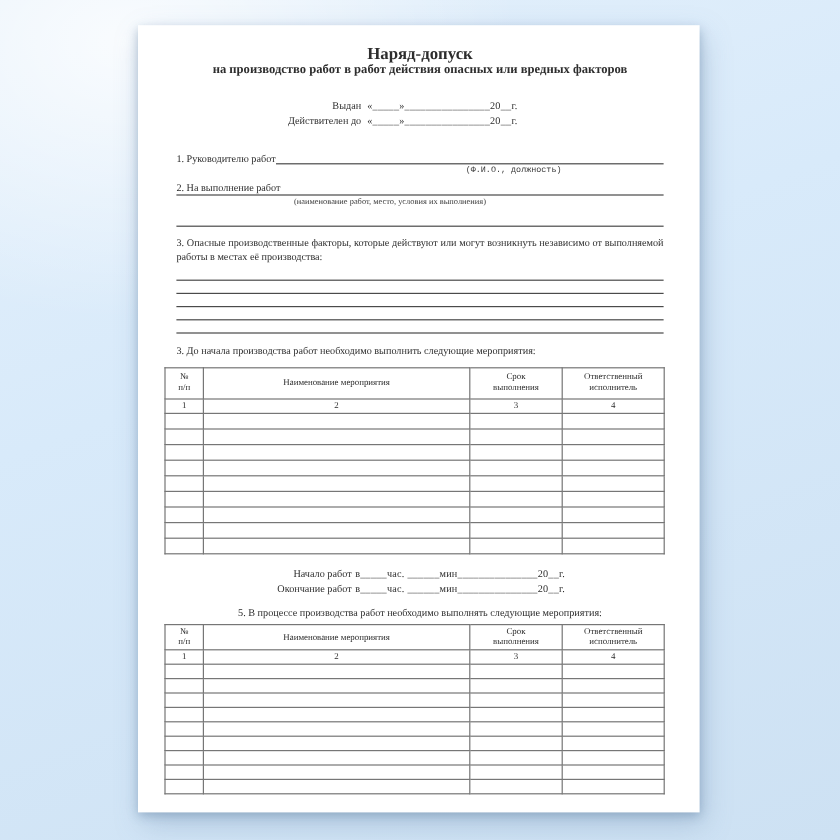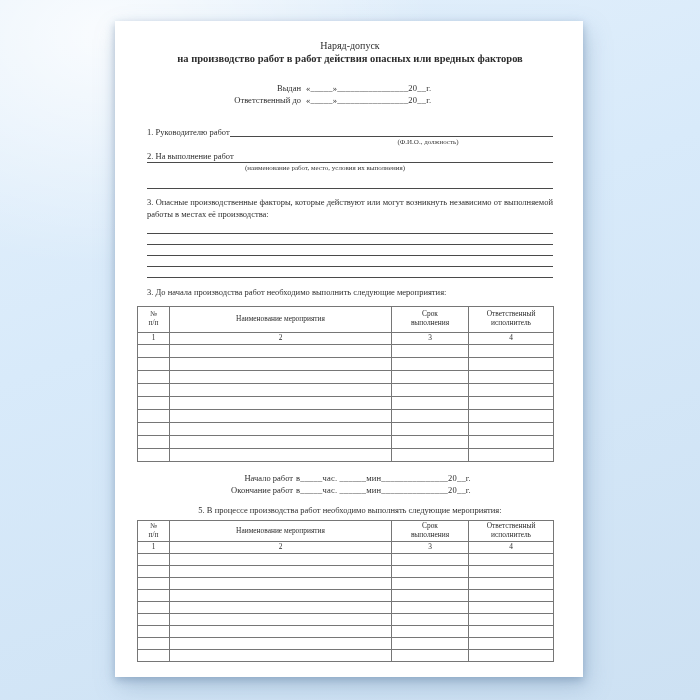--- a/index.html
+++ b/index.html
@@ -10,33 +10,33 @@
       linear-gradient(160deg,#e4f0fb 0%,#d8eafa 40%,#cde1f3 100%);
     font-family:"Liberation Serif","DejaVu Serif",serif;
   }
   .page{
     position:absolute;left:115px;top:21px;width:468px;height:656px;
     background:#ffffff;box-sizing:border-box;
     padding:18px 30px 0 32px;
     box-shadow:0 3px 8px rgba(100,130,165,.45), 4px 10px 22px rgba(110,140,175,.35);
     color:#2d2d2d;
   }
-  .title{text-align:center;font-weight:normal;font-size:10px;line-height:13px;}
+  .title{text-align:center;font-weight:bold;font-size:14px;line-height:13px;}
   .subtitle{text-align:center;font-weight:bold;font-size:10.5px;line-height:13px;}
   .issue-block{margin-top:17px;font-size:8.5px;line-height:12px;}
   .issue-row{display:flex;align-items:center;}
   .issue-label{width:154px;text-align:right;padding-right:5px;white-space:nowrap;}
   .issue-value{white-space:nowrap;letter-spacing:0.2px;}
   .field-row{display:flex;font-size:8.5px;line-height:11px;}
   .f1{margin-top:21px;}
   .f2{margin-top:5px;flex-direction:column;}
   .field-label{white-space:nowrap;}
   .field-line{flex:1;border-bottom:1px solid #4a4a4a;margin-bottom:1px;}
   .hint{font-size:7px;line-height:8px;color:#3a3a3a;text-align:center;}
-  .hint1{width:200px;margin-left:181px;}
+  .hint1{width:200px;margin-left:181px;font-family:Liberation Mono, monospace;}
   .hint2{width:170px;margin-left:93px;}
   .solo-line{height:10px;border-bottom:1px solid #4a4a4a;margin-top:6px;}
   .para{font-size:8.5px;line-height:11.5px;}
   .p3{margin-top:8px;text-align:justify;}
   .p4{margin-top:9px;}
   .p5{margin-top:9px;text-align:center;}
   .blanks{margin-top:3px;}
   .blank-line{height:10px;border-bottom:1px solid #4a4a4a;}
   .measures-table{border-collapse:collapse;table-layout:fixed;width:416px;margin-left:-10px;}
   .measures-table th,.measures-table td{
@@ -65,21 +65,21 @@
 
     <div class="title">Наряд-допуск</div>
     <div class="subtitle">на производство работ в работ действия опасных или вредных факторов</div>
 
     <div class="issue-block">
       <div class="issue-row">
         <span class="issue-label">Выдан</span>
         <span class="issue-value">«_____»________________20__г.</span>
       </div>
       <div class="issue-row">
-        <span class="issue-label">Ответственный до</span>
+        <span class="issue-label">Действителен до</span>
         <span class="issue-value">«_____»________________20__г.</span>
       </div>
     </div>
 
     <div class="field-row f1">
       <span class="field-label">1. Руководителю работ</span>
       <span class="field-line"></span>
     </div>
     <div class="hint hint1">(Ф.И.О., должность)</div>
 

